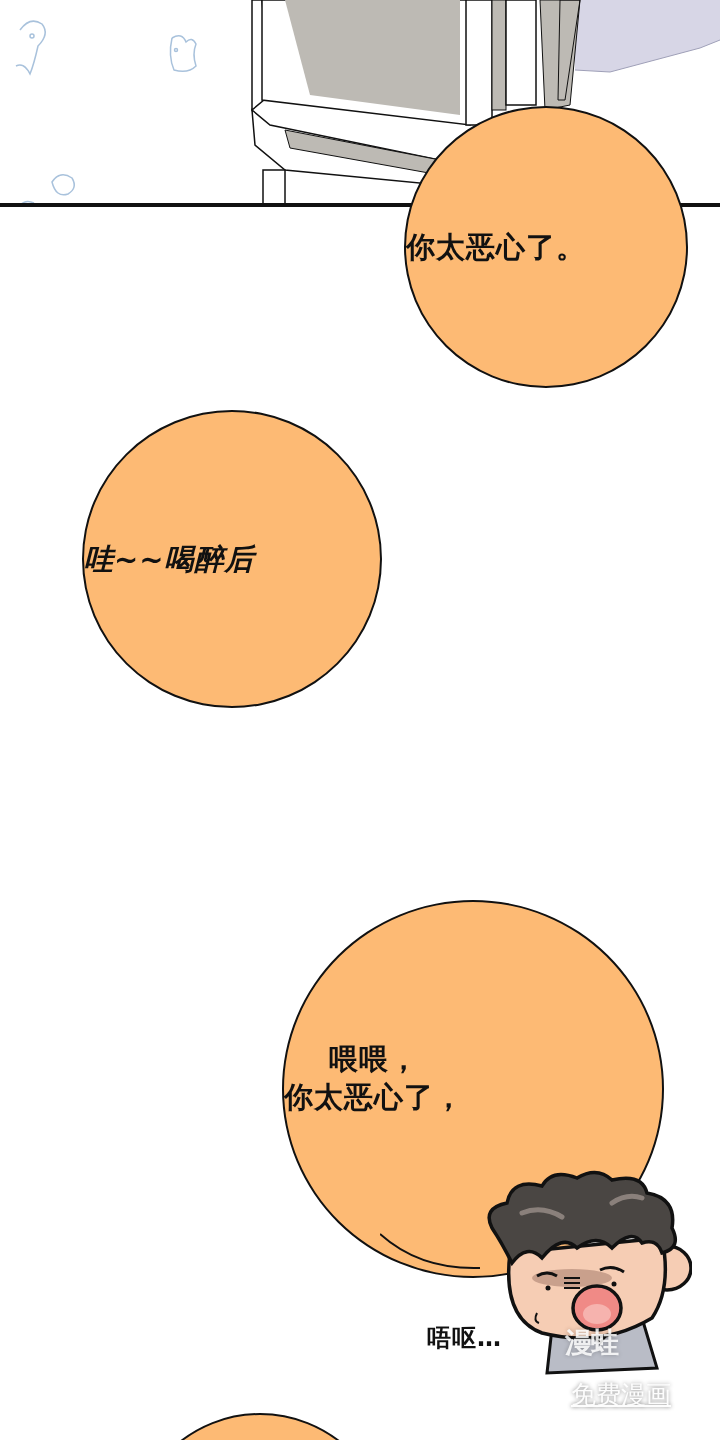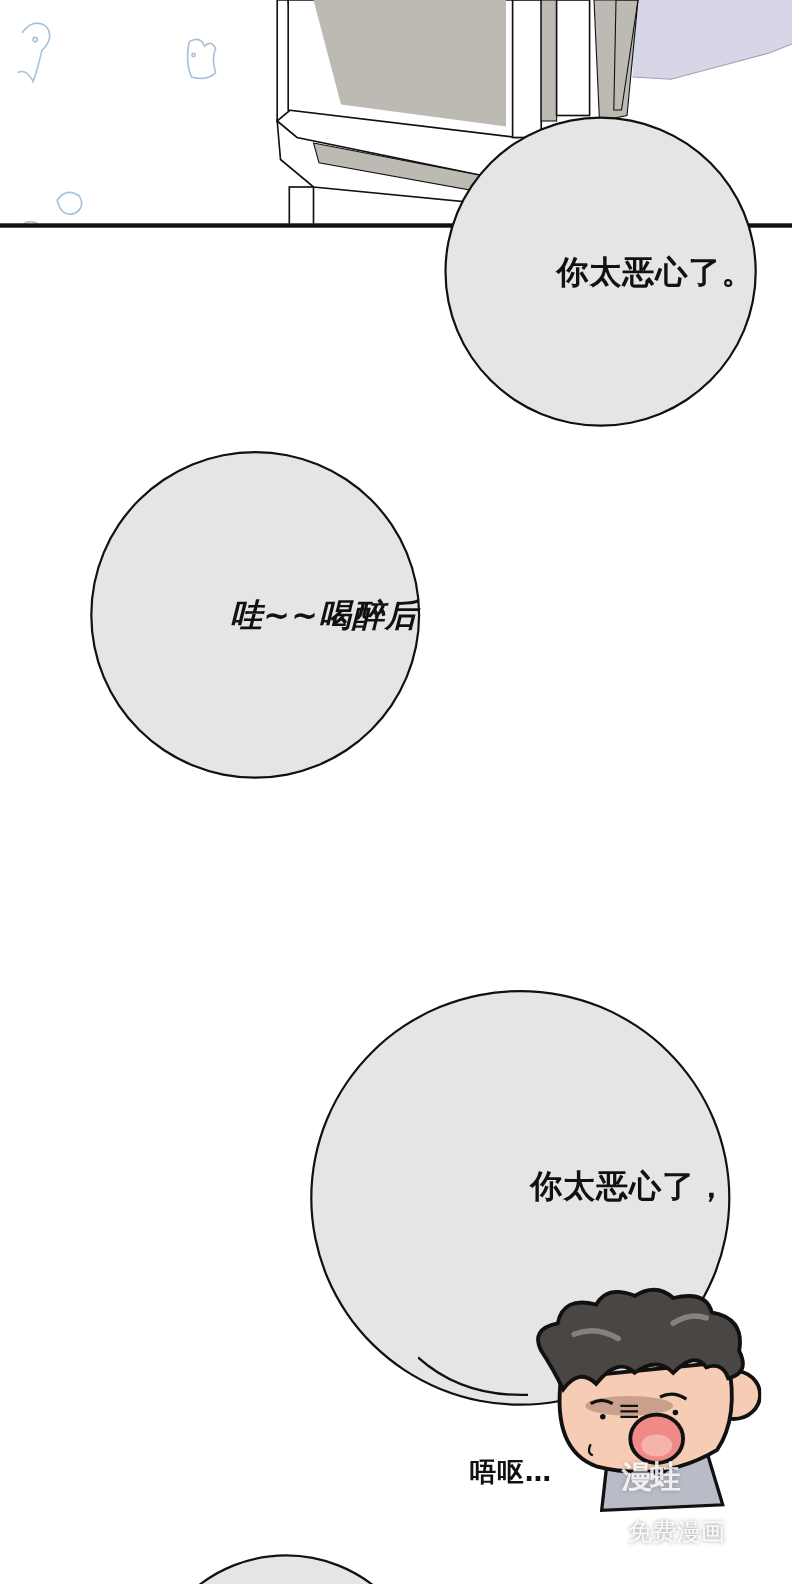--- a/index.html
+++ b/index.html
@@ -9,23 +9,23 @@
   .panel-top {
     position: absolute; left: 0; top: 0; width: 720px; height: 205px;
     background: #ffffff; overflow: hidden;
   }
   .panel-border {
     position: absolute; left: 0; top: 203px; width: 720px; height: 4px; background: #111;
   }
   .art { position: absolute; left: 0; top: 0; }
 
   .bubble {
-    position: absolute; border-radius: 50%; background: #e5e5e5;
+    position: absolute; border-radius: 50%; background: #fdba74;
     border: 2px solid #111;
-    display: flex; align-items: center; justify-content: flex-end;
+    display: flex; align-items: center; justify-content: flex-start;
     text-align: center;
   }
   .bubble-text {
     font-size: 29px; line-height: 38px; color: #111; font-weight: bold;
     letter-spacing: 1px;
   }
   .bubble-text .line { display: block; white-space: nowrap; }
 
   .sfx {
     position: absolute; left: 408px; top: 1322px;
@@ -34,23 +34,24 @@
   .watermark {
     position: absolute; left: 565px; top: 1318px; width: 120px; height: 100px;
   }
   .watermark-logo {
     position: absolute; left: 0; top: 0; width: 118px; height: 50px;
     color: rgba(255,255,255,0.85); font-size: 28px; font-weight: bold;
     text-shadow: 0 0 4px rgba(0,0,0,0.25);
     letter-spacing: -2px; line-height: 50px;
   }
   .watermark-sub {
-    position: absolute; left: 6px; top: 60px; font-size: 22px;
+    position: absolute; left: 6px; top: 60px; font-size: 25px;
     color: rgba(255,255,255,0.95); text-shadow: 0 0 4px rgba(0,0,0,0.45);
     white-space: nowrap;
+    text-decoration: underline;
   }
 </style>
 </head>
 <body>
 
 <div class="panel-top">
   <svg class="art" width="720" height="205" viewBox="0 0 720 205">
 
     <g fill="none" stroke="#a9c2dc" stroke-width="1.5">
       <path d="M20 30 q10 -14 22 -6 q8 10 -4 22 q-4 18 -8 28 q-6 -12 -14 -8"></path>
@@ -91,20 +92,21 @@
 </div>
 
 <div class="bubble" style="left:82px; top:410px; width:300px; height:298px;font-style:italic;">
   <div class="bubble-text">
     <span class="line">哇~~喝醉后</span>
   </div>
 </div>
 
 <div class="bubble" style="left:282px; top:900px; width:382px; height:378px;">
   <div class="bubble-text" style="margin-top:-22px;">
+    <span class="line">喂喂，</span>
     <span class="line">你太恶心了，</span>
   </div>
 </div>
 
 <svg style="position:absolute; left:482px; top:1168px;" width="210" height="210" viewBox="0 0 210 210">
 
   <path d="M70 160 L160 150 L175 200 L65 205 Z" fill="#b9bcc6" stroke="#111" stroke-width="3"></path>
   <path d="M100 158 L118 175 L135 155" fill="#fff" stroke="#111" stroke-width="2.5"></path>
 
   <ellipse cx="185" cy="100" rx="24" ry="22" fill="#f6cdb4" stroke="#111" stroke-width="3.5"></ellipse>

